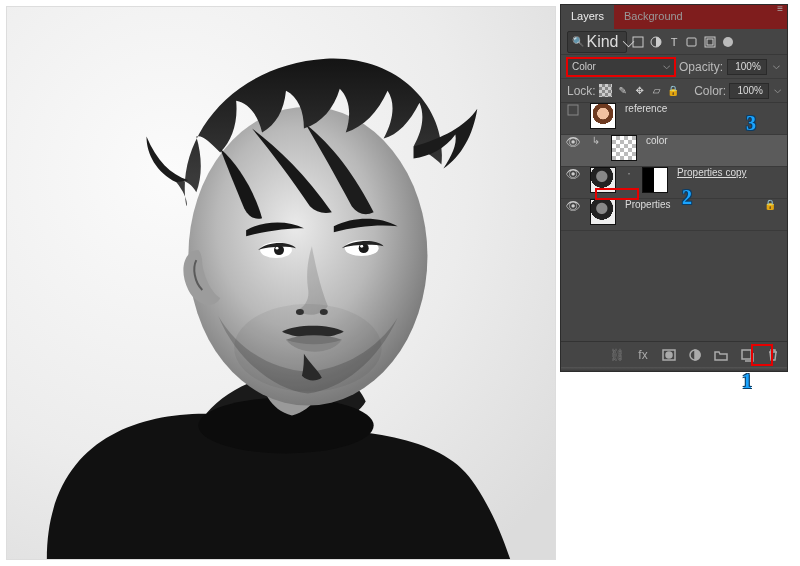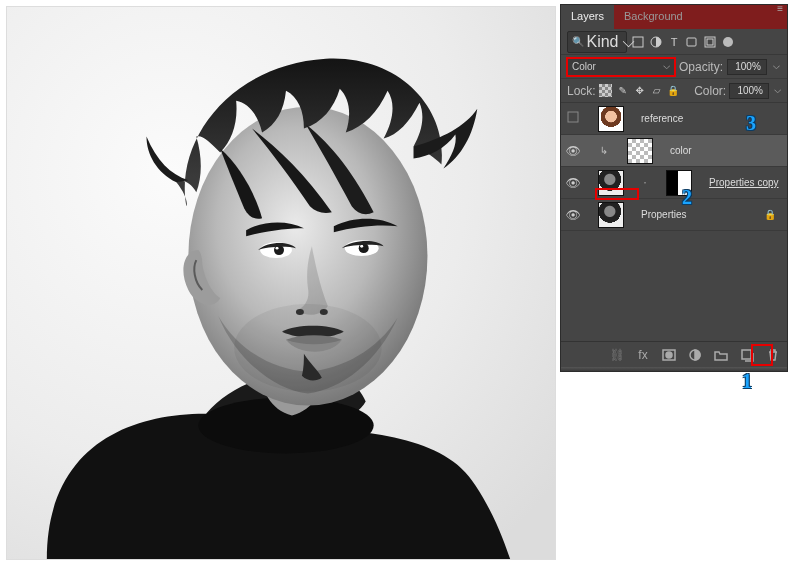--- a/index.html
+++ b/index.html
@@ -19,21 +19,21 @@
   .row { display:flex; align-items:center; padding:3px 6px; gap:4px; height:24px; border-bottom:1px solid #3a3a3a;}
   .blend-box { width:108px; height:18px; background:#3a3a3a; border:1px solid #2a2a2a; display:flex; align-items:center; justify-content:space-between; padding:0 4px; font-size:10px;}
   .hl-red { outline:2px solid #e60000; outline-offset:-1px;}
   .label { color:#bbb; font-size:12px;}
   .valbox { width:40px; height:16px; background:#3a3a3a; border:1px solid #2a2a2a; text-align:center; font-size:10px; color:#ddd; display:flex; align-items:center; justify-content:center; padding-left:2px;}
   .caret { color:#aaa; font-size:9px; margin-left:2px;}
   .lockrow { display:flex; align-items:center; padding:3px 6px; gap:3px; height:24px; border-bottom:1px solid #383838; position:relative;}
   .lockicon{ width:14px;height:14px; font-size:10px; color:#ccc; display:flex; align-items:center; justify-content:center;}
   .checker{ width:13px;height:13px; background:repeating-conic-gradient(#888 0 25%, #ccc 0 50%) 0 0/6px 6px;}
   .layers { }
-  .layer { display:flex; align-items:center; height:32px; padding:0 4px; border-bottom:1px solid #3a3a3a; gap:17px; position:relative;}
+  .layer { display:flex; align-items:flex-start; height:32px; padding:0 4px; border-bottom:1px solid #3a3a3a; gap:9px; position:relative;}
   .layer.selected{ background:#5b5b5b;}
   .vis { width:16px; text-align:center; color:#ccc; font-size:12px;}
   .thumb { width:26px; height:26px; background:#222; border:1px solid #111; position:relative; flex-shrink:0;}
   .thumb.trans { background:repeating-conic-gradient(#bbb 0 25%, #fff 0 50%) 0 0/8px 8px;}
   .thumb.ref { background: radial-gradient(circle at 50% 40%, #f2c1a0 0 30%, #6e3a20 32% 55%, #fff 56% 100%); }
   .thumb.bw { background: radial-gradient(circle at 45% 35%, #888 0 25%, #222 30% 55%, #eee 56% 100%); }
   .thumb.mask { background: linear-gradient(90deg,#000 0 45%, #fff 45% 100%);}
   .lname { color:#ddd; font-size:10px; white-space:nowrap; }
   .lname.underline{ text-decoration: underline;}
   .lock-end{ margin-left:auto; color:#bbb; font-size:10px; padding-right:6px;}

